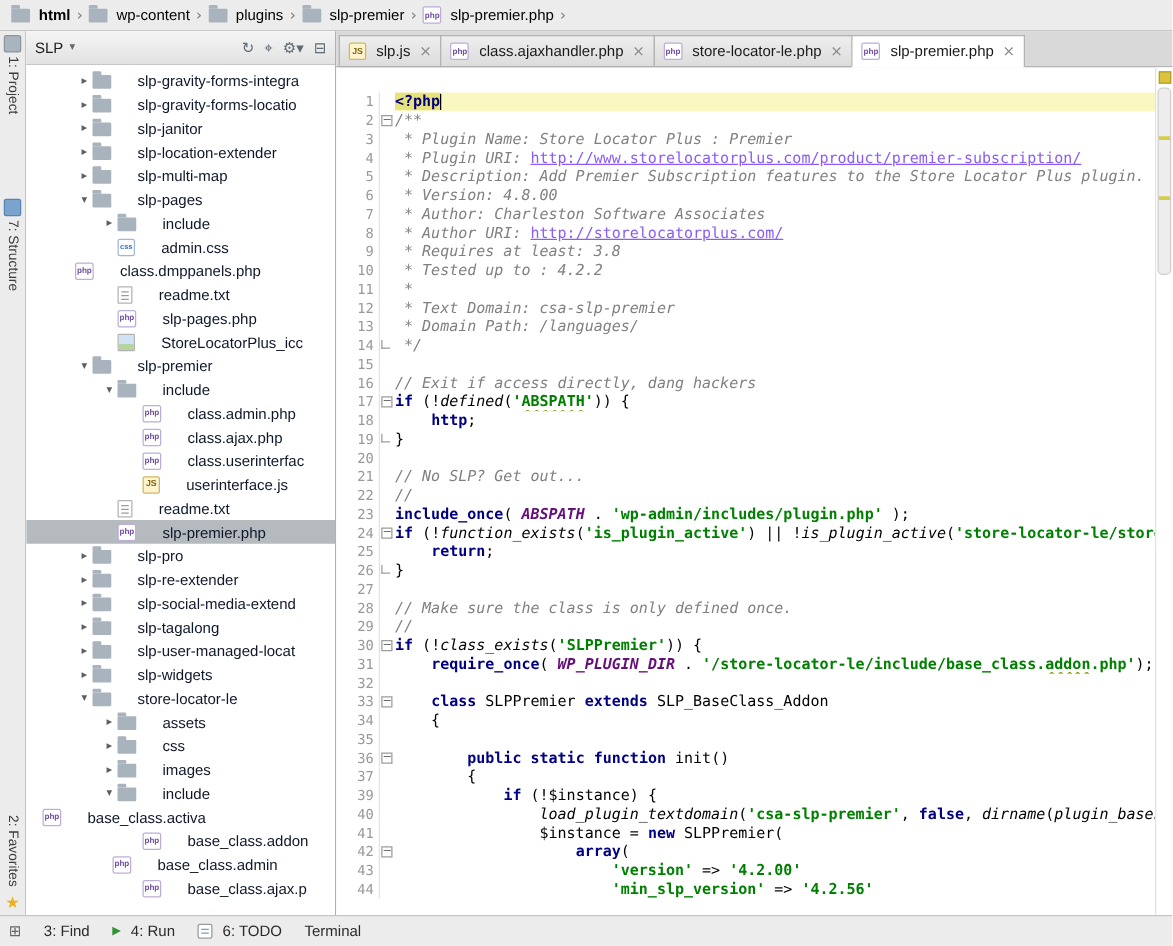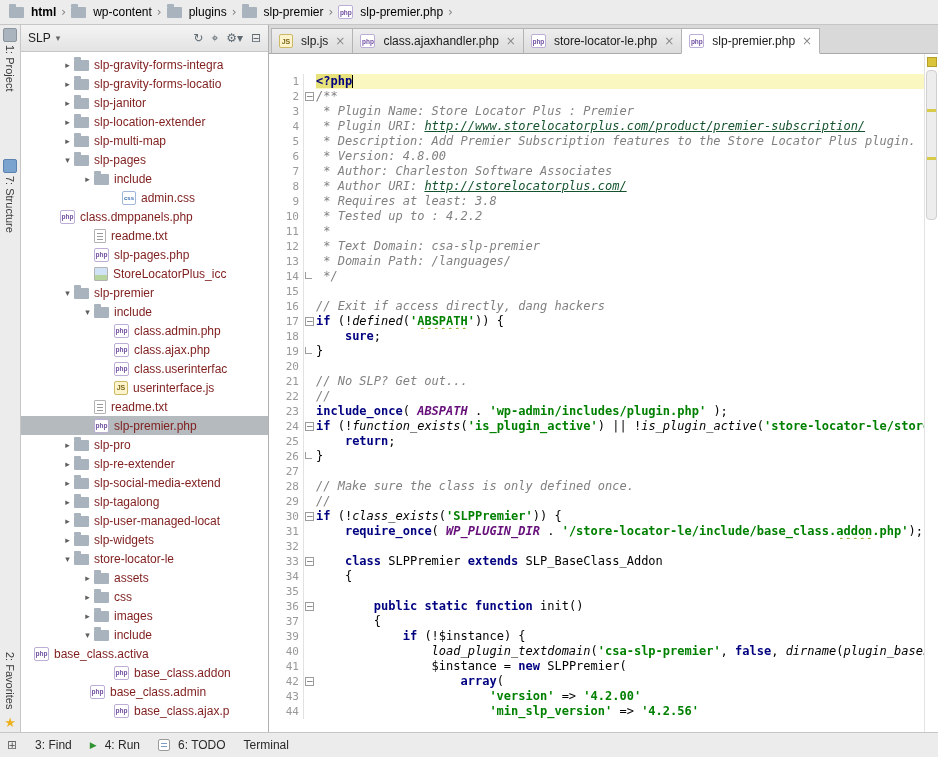--- a/index.html
+++ b/index.html
@@ -35,21 +35,21 @@
   .panel-header{flex:0 0 26px;background:linear-gradient(#f4f4f4,#e3e3e3);
                 border-bottom:1px solid #c6c6c6;display:flex;align-items:center;padding:0 7px;}
   .selector{display:flex;align-items:center;gap:5px;color:#1e1e1e;}
   .chev{color:#666;font-size:9px;font-family:"DejaVu Sans",sans-serif;}
   .hdr-icons{margin-left:auto;display:flex;align-items:center;gap:8px;color:#5f6a72;
              font-size:12px;font-family:"DejaVu Sans",sans-serif;}
   .tree{flex:1;overflow:hidden;padding-top:3px;}
   .trow{height:19px;display:flex;align-items:center;white-space:nowrap;overflow:hidden;}
   .trow.sel{background:#b5babe;}
   .arrow{flex:0 0 13px;text-align:center;color:#5e5e5e;font-size:9px;font-family:"DejaVu Sans",sans-serif;}
-  .tlabel{margin-left:2px;color:#7f1d1d;}
+  .tlabel{margin-left:18px;color:#0f172a;}
 
   
   .ic{display:inline-flex;align-items:center;justify-content:center;flex:0 0 auto;
       box-sizing:border-box;margin-right:3px;font-family:"Liberation Sans",sans-serif;}
   .ic-folder{position:relative;width:15px;height:11px;background:#a9b3bd;border-radius:1px;margin-top:1px;}
   .ic-folder::before{content:'';position:absolute;top:-3px;left:0;width:7px;height:3px;
                      background:#a9b3bd;border-radius:1px 1px 0 0;}
   .ic-php{width:15px;height:14px;background:#fff;border:1px solid #bcaed6;border-radius:2px;
           color:#6f4fa0;font-size:6.5px;font-weight:bold;}
   .ic-js{width:14px;height:14px;background:#fdf3cd;border:1px solid #cdb964;border-radius:2px;
@@ -92,21 +92,21 @@
   .codeln{flex:1;white-space:pre;overflow:hidden;}
   .caret-line .codeln{background:#faf7c0;}
   .caret{display:inline-block;width:1px;height:13px;background:#000;vertical-align:text-bottom;}
 
   
   .sg-k {color:#000080;font-weight:bold;}
   .sg-kh{color:#000080;font-weight:bold;background:#e7e27a;}
   .sg-s {color:#008000;font-weight:bold;}
   .sg-sw{color:#008000;font-weight:bold;text-decoration:underline wavy #8a9a00 1px;text-underline-offset:2px;}
   .sg-c {color:#808080;font-style:italic;}
-  .sg-cu{color:#14532d;font-style:italic;text-decoration:underline;}
+  .sg-cu{color:#8b5cf6;text-decoration:underline;}
   .sg-ct{color:#660e7a;font-style:italic;font-weight:bold;}
   .sg-f {font-style:italic;color:#000;}
   .sg-v {color:#000;}
   .sg-p {color:#000;}
 
   
   .stripe{flex:0 0 13px;background:#fff;border-left:1px solid #e3e3e3;position:relative;}
   .inspect-ind{position:absolute;top:3px;left:2px;width:8px;height:8px;background:#d9c43c;border:1px solid #b2a028;}
   .thumb{position:absolute;left:1px;right:1px;top:16px;height:148px;background:#ededed;
          border:1px solid #cfcfcf;border-radius:4px;}
@@ -210,21 +210,21 @@
           <div class="trow" style="padding-left: 40px;">
             <span class="arrow">▾</span>
             <span class="ic ic-folder"></span>
             <span class="tlabel">slp-pages</span>
           </div>
           <div class="trow" style="padding-left: 60px;">
             <span class="arrow">▸</span>
             <span class="ic ic-folder"></span>
             <span class="tlabel">include</span>
           </div>
-          <div class="trow" style="padding-left: 88px;">
+          <div class="trow" style="padding-left: 60px;">
             <span class="arrow"></span>
             <span class="ic ic-css">css</span>
             <span class="tlabel">admin.css</span>
           </div>
           <div class="trow" style="padding-left: 26px;">
             <span class="arrow"></span>
             <span class="ic ic-php">php</span>
             <span class="tlabel">class.dmppanels.php</span>
           </div>
           <div class="trow" style="padding-left: 60px;">
@@ -472,21 +472,21 @@
             <div class="eline">
               <span class="ln">17</span>
               <span class="foldcol">
                 <span class="fold-mark fm-start">−</span>
               </span>
               <span class="codeln"><span class="sg-k">if</span><span class="sg-p"> (!</span><span class="sg-f">defined</span><span class="sg-p">(</span><span class="sg-s">'</span><span class="sg-sw">ABSPATH</span><span class="sg-s">'</span><span class="sg-p">)) {</span></span>
             </div>
             <div class="eline">
               <span class="ln">18</span>
               <span class="foldcol"></span>
-              <span class="codeln"><span class="sg-p">    </span><span class="sg-k">sure</span><span class="sg-p">;</span></span>
+              <span class="codeln"><span class="sg-p">    </span><span class="sg-k">http</span><span class="sg-p">;</span></span>
             </div>
             <div class="eline">
               <span class="ln">19</span>
               <span class="foldcol">
                 <span class="fold-mark fm-end"></span>
               </span>
               <span class="codeln"><span class="sg-p">}</span></span>
             </div>
             <div class="eline">
               <span class="ln">20</span>

